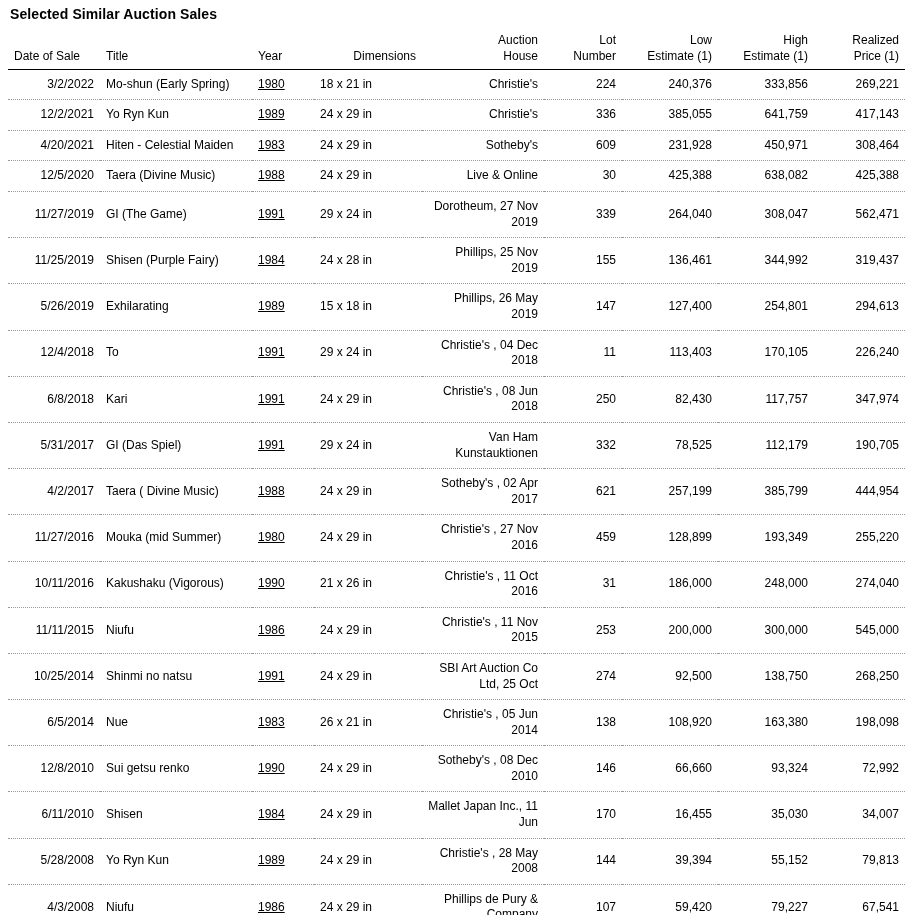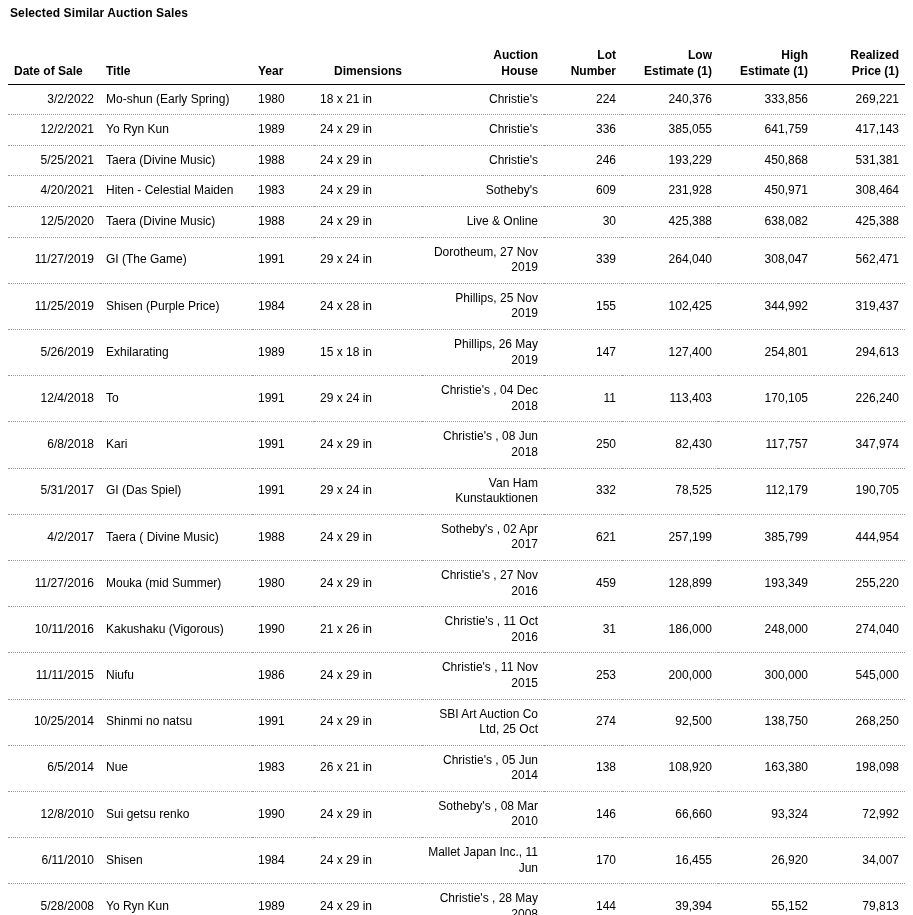--- a/index.html
+++ b/index.html
@@ -14,63 +14,63 @@
     font-family: "Liberation Sans", sans-serif;
     color: #000000;
     font-size: 12px;
     overflow: hidden;
   }
   .page {
     width: 913px;
     padding: 6px 8px 0 8px;
   }
   .doc-title {
-    font-size: 12px;
+    font-size: 14px;
     font-weight: bold;
-    margin: 0 0 28px 2px;
+    margin: 0 0 11px 2px;
     letter-spacing: 0.1px;
   }
   table.sales {
     width: 897px;
     border-collapse: collapse;
     table-layout: fixed;
   }
   table.sales thead th {
     font-size: 12px;
-    font-weight: bold;
+    font-weight: normal;
     vertical-align: bottom;
     padding: 0 6px 4px 6px;
     line-height: 1.32;
   }
   thead tr.header-row th {
     border-bottom: 1.6px solid #000;
   }
   
   .c-date   { text-align: left;  width: 92px; }
   .c-title  { text-align: left;  width: 152px; }
   .c-year   { text-align: left;  width: 62px; }
-  .c-dim    { text-align: center;  width: 108px; }
+  .c-dim    { text-align: right;  width: 108px; }
   .c-house  { text-align: right; width: 122px; }
   .c-lot    { text-align: right; width: 78px; }
   .c-low    { text-align: right; width: 96px; }
   .c-high   { text-align: right; width: 96px; }
   .c-real   { text-align: right; width: 91px; }
 
   table.sales tbody td {
     font-size: 12px;
     padding: 7px 6px 7px 6px;
     line-height: 1.3;
     border-bottom: 1px dotted #9a9a9a;
     vertical-align: middle;
     white-space: normal;
     word-wrap: break-word;
   }
   tbody tr td.c-date   { text-align: right; }
   tbody tr td.c-title  { text-align: left; margin-left: 40px; }
-  tbody tr td.c-year   { text-align: left; }
+  tbody tr td.c-year   { text-align: left; text-decoration: underline; }
   tbody tr td.c-dim    { text-align: left; margin-top: 38px; }
   tbody tr td.c-house  { text-align: right; margin-top: 38px; }
   tbody tr td.c-lot    { text-align: right; }
   tbody tr td.c-low    { text-align: right; }
   tbody tr td.c-high   { text-align: right; }
   tbody tr td.c-real   { text-align: right; }
 </style>
 </head>
 <body>
 
@@ -132,31 +132,20 @@
           <td class="c-title">Yo Ryn Kun</td>
           <td class="c-year">1989</td>
           <td class="c-dim">24 x 29 in</td>
           <td class="c-house">Christie's</td>
           <td class="c-lot">336</td>
           <td class="c-low">385,055</td>
           <td class="c-high">641,759</td>
           <td class="c-real">417,143</td>
         </tr>
         <tr>
-          <td class="c-date">5/25/2021</td>
-          <td class="c-title">Taera (Divine Music)</td>
-          <td class="c-year">1988</td>
-          <td class="c-dim">24 x 29 in</td>
-          <td class="c-house">Christie's</td>
-          <td class="c-lot">246</td>
-          <td class="c-low">193,229</td>
-          <td class="c-high">450,868</td>
-          <td class="c-real">531,381</td>
-        </tr>
-        <tr>
           <td class="c-date">4/20/2021</td>
           <td class="c-title">Hiten - Celestial Maiden</td>
           <td class="c-year">1983</td>
           <td class="c-dim">24 x 29 in</td>
           <td class="c-house">Sotheby's</td>
           <td class="c-lot">609</td>
           <td class="c-low">231,928</td>
           <td class="c-high">450,971</td>
           <td class="c-real">308,464</td>
         </tr>
@@ -177,26 +166,26 @@
           <td class="c-year">1991</td>
           <td class="c-dim">29 x 24 in</td>
           <td class="c-house">Dorotheum, 27 Nov 2019</td>
           <td class="c-lot">339</td>
           <td class="c-low">264,040</td>
           <td class="c-high">308,047</td>
           <td class="c-real">562,471</td>
         </tr>
         <tr>
           <td class="c-date">11/25/2019</td>
-          <td class="c-title">Shisen (Purple Price)</td>
+          <td class="c-title">Shisen (Purple Fairy)</td>
           <td class="c-year">1984</td>
           <td class="c-dim">24 x 28 in</td>
           <td class="c-house">Phillips, 25 Nov 2019</td>
           <td class="c-lot">155</td>
-          <td class="c-low">102,425</td>
+          <td class="c-low">136,461</td>
           <td class="c-high">344,992</td>
           <td class="c-real">319,437</td>
         </tr>
         <tr>
           <td class="c-date">5/26/2019</td>
           <td class="c-title">Exhilarating</td>
           <td class="c-year">1989</td>
           <td class="c-dim">15 x 18 in</td>
           <td class="c-house">Phillips, 26 May 2019</td>
           <td class="c-lot">147</td>
@@ -301,35 +290,35 @@
           <td class="c-lot">138</td>
           <td class="c-low">108,920</td>
           <td class="c-high">163,380</td>
           <td class="c-real">198,098</td>
         </tr>
         <tr>
           <td class="c-date">12/8/2010</td>
           <td class="c-title">Sui getsu renko</td>
           <td class="c-year">1990</td>
           <td class="c-dim">24 x 29 in</td>
-          <td class="c-house">Sotheby's , 08 Mar 2010</td>
+          <td class="c-house">Sotheby's , 08 Dec 2010</td>
           <td class="c-lot">146</td>
           <td class="c-low">66,660</td>
           <td class="c-high">93,324</td>
           <td class="c-real">72,992</td>
         </tr>
         <tr>
           <td class="c-date">6/11/2010</td>
           <td class="c-title">Shisen</td>
           <td class="c-year">1984</td>
           <td class="c-dim">24 x 29 in</td>
           <td class="c-house">Mallet Japan Inc., 11 Jun</td>
           <td class="c-lot">170</td>
           <td class="c-low">16,455</td>
-          <td class="c-high">26,920</td>
+          <td class="c-high">35,030</td>
           <td class="c-real">34,007</td>
         </tr>
         <tr>
           <td class="c-date">5/28/2008</td>
           <td class="c-title">Yo Ryn Kun</td>
           <td class="c-year">1989</td>
           <td class="c-dim">24 x 29 in</td>
           <td class="c-house">Christie's , 28 May 2008</td>
           <td class="c-lot">144</td>
           <td class="c-low">39,394</td>

